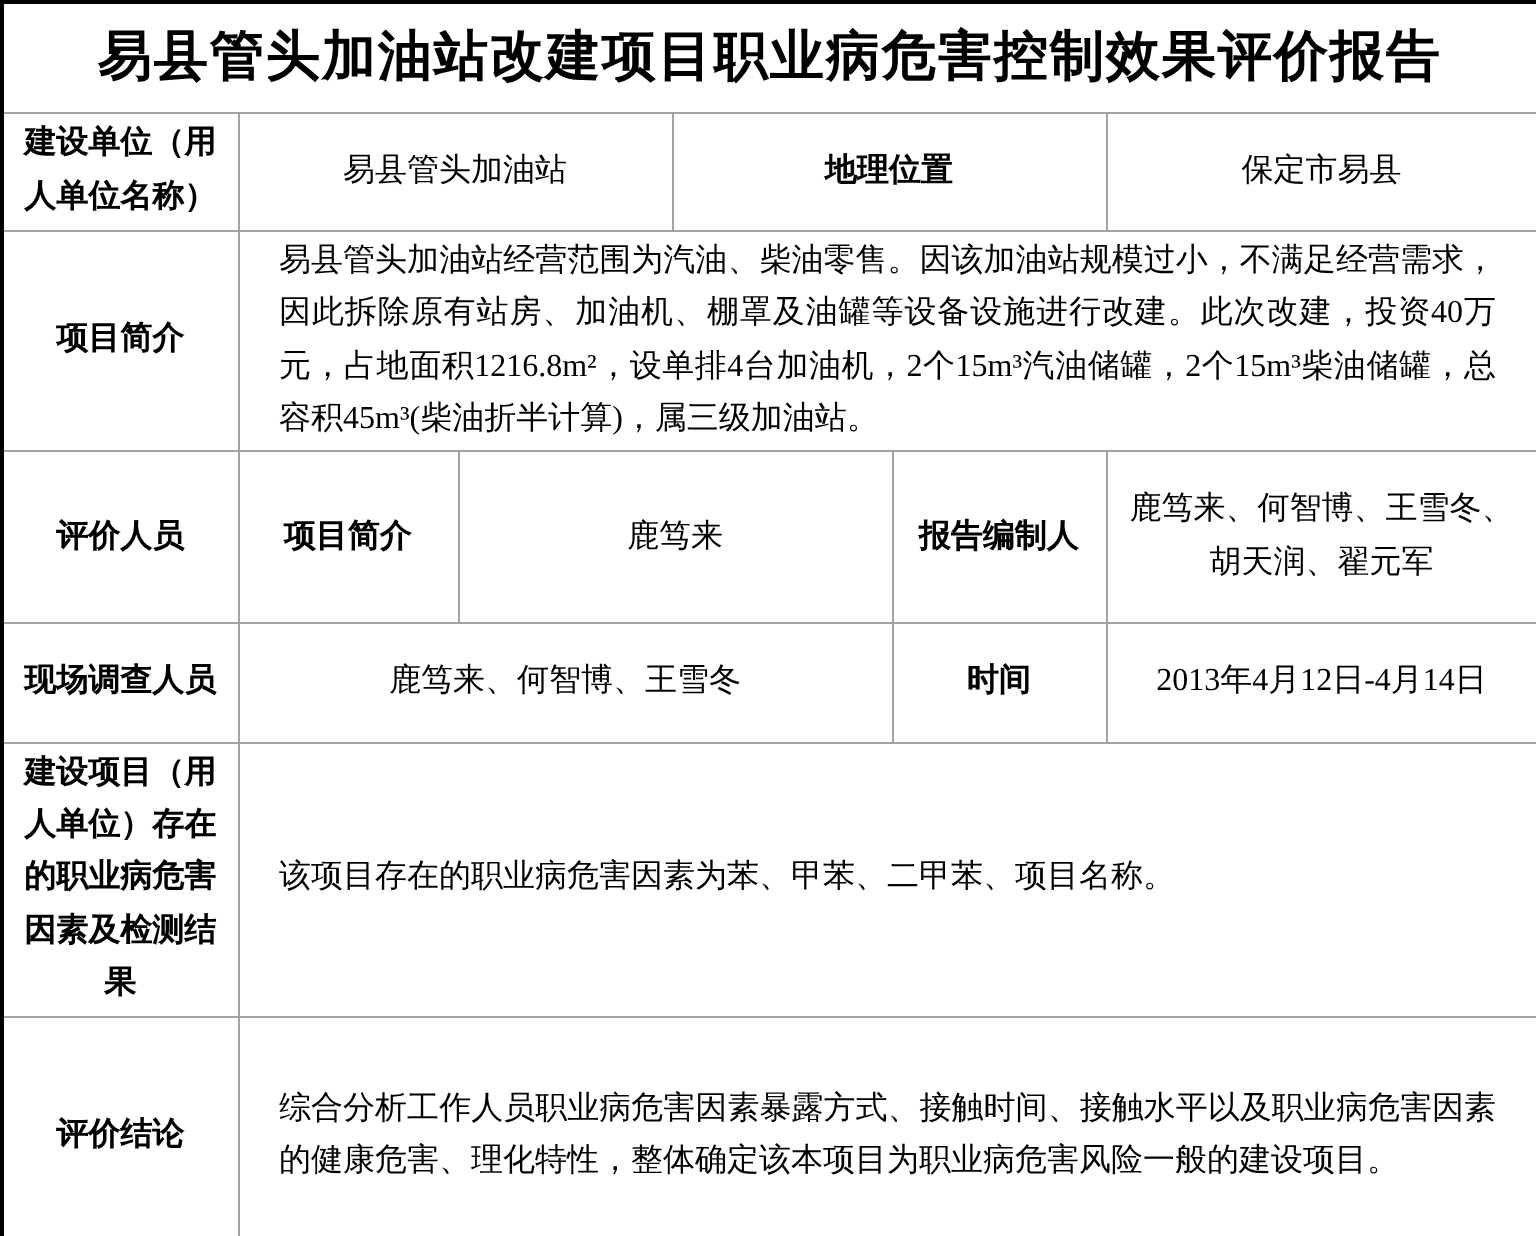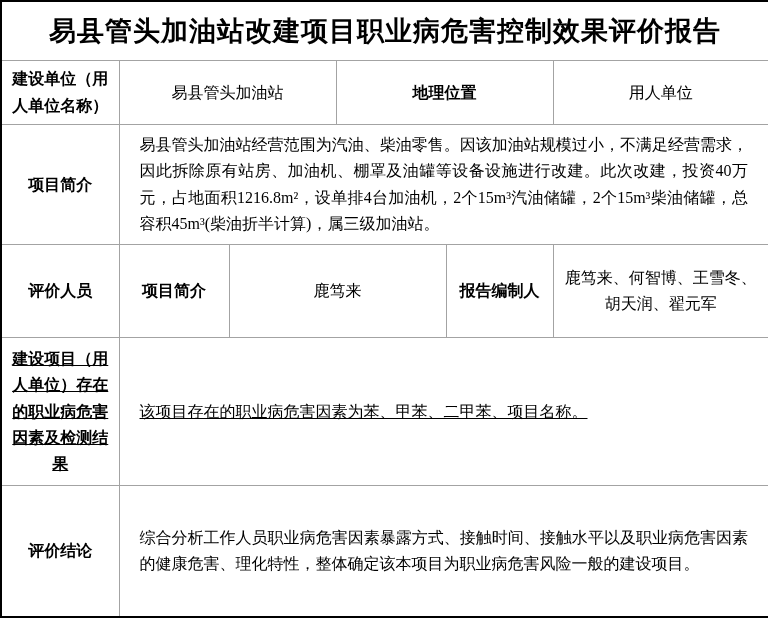--- a/index.html
+++ b/index.html
@@ -45,21 +45,21 @@
   }
   td.value-left {
     text-align: justify;
     padding: 2px 20px;
   }
   tr.r1 { height: 52px; }
   tr.r2 { height: 51px; }
   tr.r3 { height: 110px; }
   tr.r4 { height: 53px; margin-left: 20px; }
   tr.r5 { height: 50px; }
-  tr.r6 { height: 124px; text-decoration: underline; }
+  tr.r6 { height: 124px; }
   tr.r7 { height: 121px; }
 </style>
 </head>
 <body>
 
 <table class="report">
   <colgroup>
     <col style="width:118px">
     <col style="width:110px">
     <col style="width:107px">
@@ -70,37 +70,43 @@
 
   <tbody>
       <tr>
     <th class="title-cell" colspan="6">易县管头加油站改建项目职业病危害控制效果评价报告</th>
   </tr>
 
   <tr class="r1">
     <td class="label">建设单位（用人单位名称）</td>
     <td class="value-center" colspan="2">易县管头加油站</td>
     <td class="label" colspan="2">地理位置</td>
-    <td class="value-center">用人单位</td>
+    <td class="value-center">保定市易县</td>
   </tr>
 
 
   <tr class="r3">
     <td class="label">项目简介</td>
     <td class="value-left" colspan="5">易县管头加油站经营范围为汽油、柴油零售。因该加油站规模过小，不满足经营需求，因此拆除原有站房、加油机、棚罩及油罐等设备设施进行改建。此次改建，投资40万元，占地面积1216.8m²，设单排4台加油机，2个15m³汽油储罐，2个15m³柴油储罐，总容积45m³(柴油折半计算)，属三级加油站。</td>
   </tr>
 
   <tr class="r4">
     <td class="label">评价人员</td>
     <td class="label">项目简介</td>
     <td class="value-center" colspan="2">鹿笃来</td>
     <td class="label">报告编制人</td>
     <td class="value-center">鹿笃来、何智博、王雪冬、胡天润、翟元军</td>
   </tr>
 
+  <tr class="r5">
+    <td class="label">现场调查人员</td>
+    <td class="value-center" colspan="3">鹿笃来、何智博、王雪冬</td>
+    <td class="label">时间</td>
+    <td class="value-center">2013年4月12日-4月14日</td>
+  </tr>
 
   <tr class="r6">
     <td class="label">建设项目（用人单位）存在的职业病危害因素及检测结果</td>
     <td class="value-left" colspan="5">该项目存在的职业病危害因素为苯、甲苯、二甲苯、项目名称。</td>
   </tr>
 
   <tr class="r7">
     <td class="label">评价结论</td>
     <td class="value-left" colspan="5">综合分析工作人员职业病危害因素暴露方式、接触时间、接触水平以及职业病危害因素的健康危害、理化特性，整体确定该本项目为职业病危害风险一般的建设项目。</td>
   </tr>

